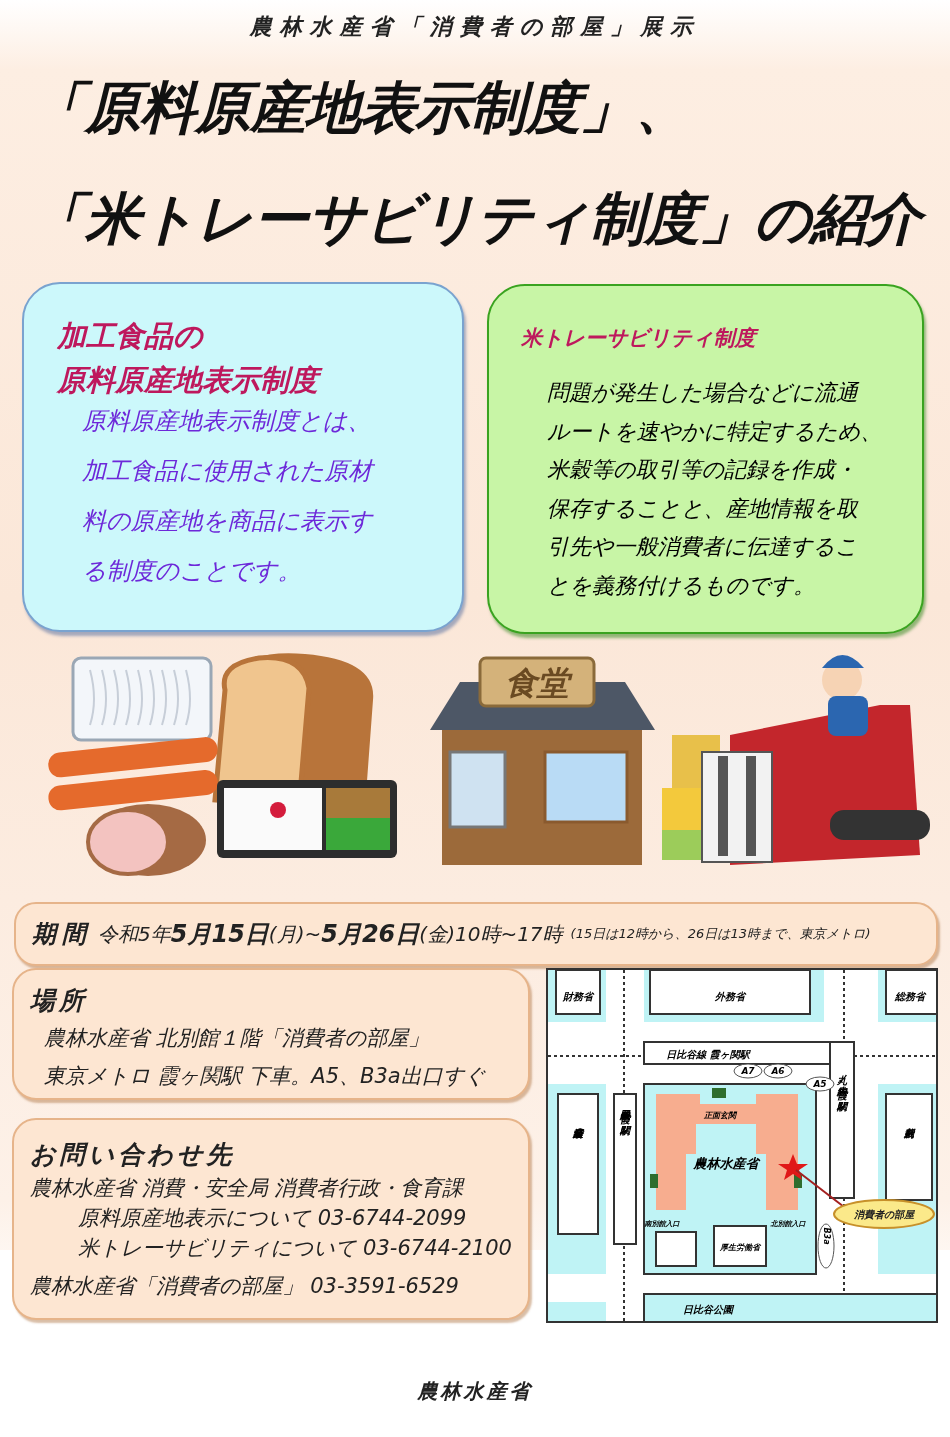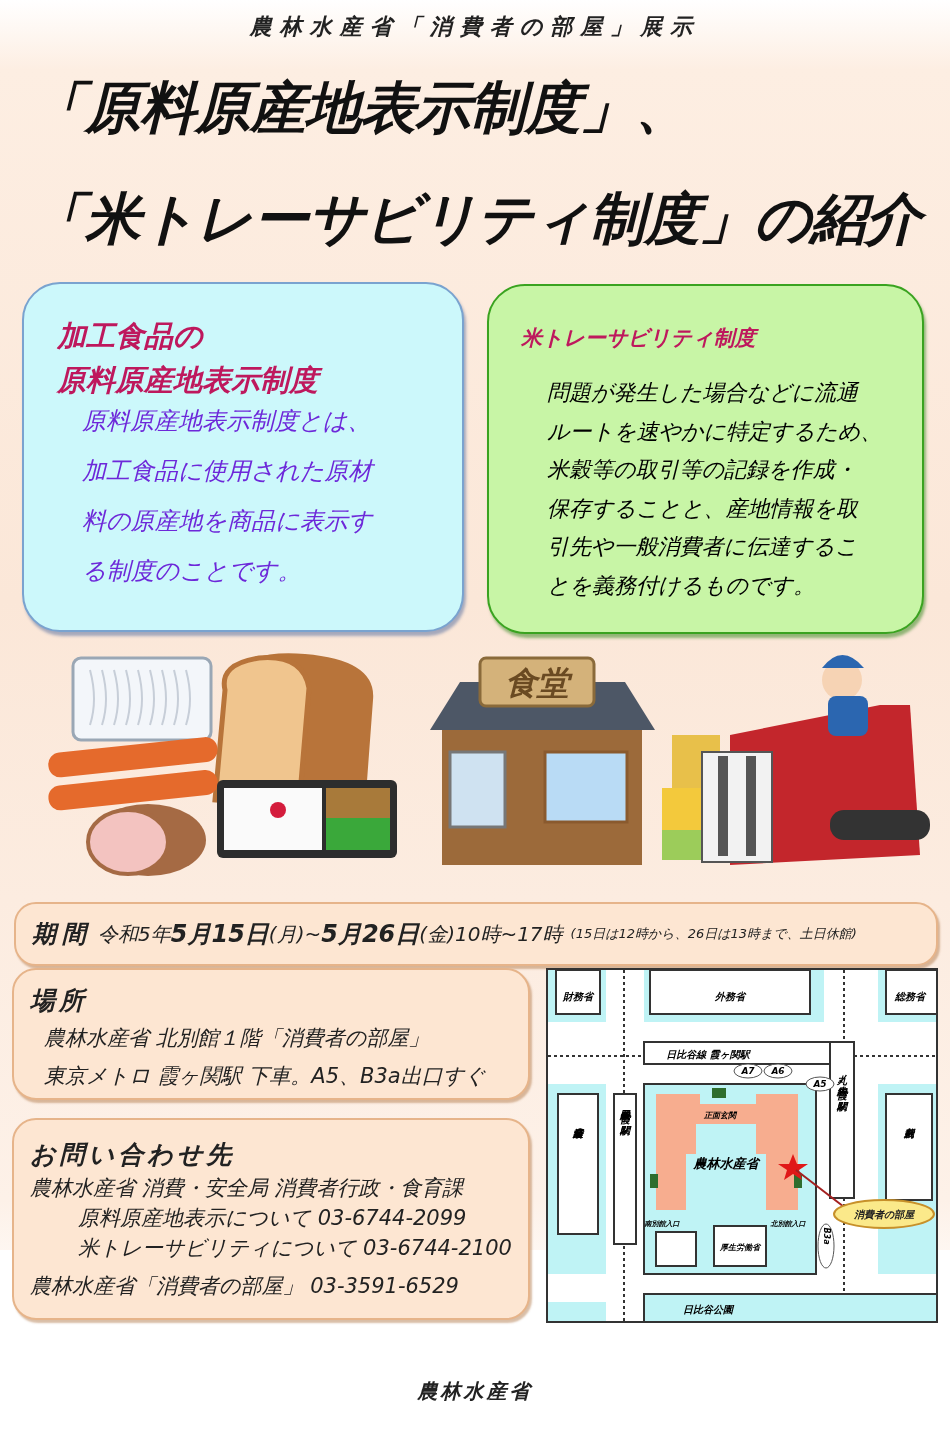--- a/index.html
+++ b/index.html
@@ -129,21 +129,21 @@
 
   <div class="abs period">
     <span class="lbl">期間</span>
     <span class="t">令和5年</span>
     <span class="b">5月15日</span>
     <span class="t">(月)</span>
     <span class="t">~</span>
     <span class="b">5月26日</span>
     <span class="t">(金)</span>
     <span class="t">10時~17時</span>
-    <span class="s">(15日は12時から、26日は13時まで、土日休館)</span>
+    <span class="s">(15日は12時から、26日は13時まで、東京メトロ)</span>
   </div>
 
   <div class="infobox place">
     <div class="box-head" style="left:16px;top:14px;">場所</div>
     <div class="line" style="left:30px;top:54px;">農林水産省 北別館１階「消費者の部屋」</div>
     <div class="line" style="left:30px;top:92px;">東京メトロ 霞ヶ関駅 下車。A5、B3a出口すぐ</div>
   </div>
 
   <div class="infobox contact">
     <div class="box-head" style="left:16px;top:18px;">お問い合わせ先</div>

